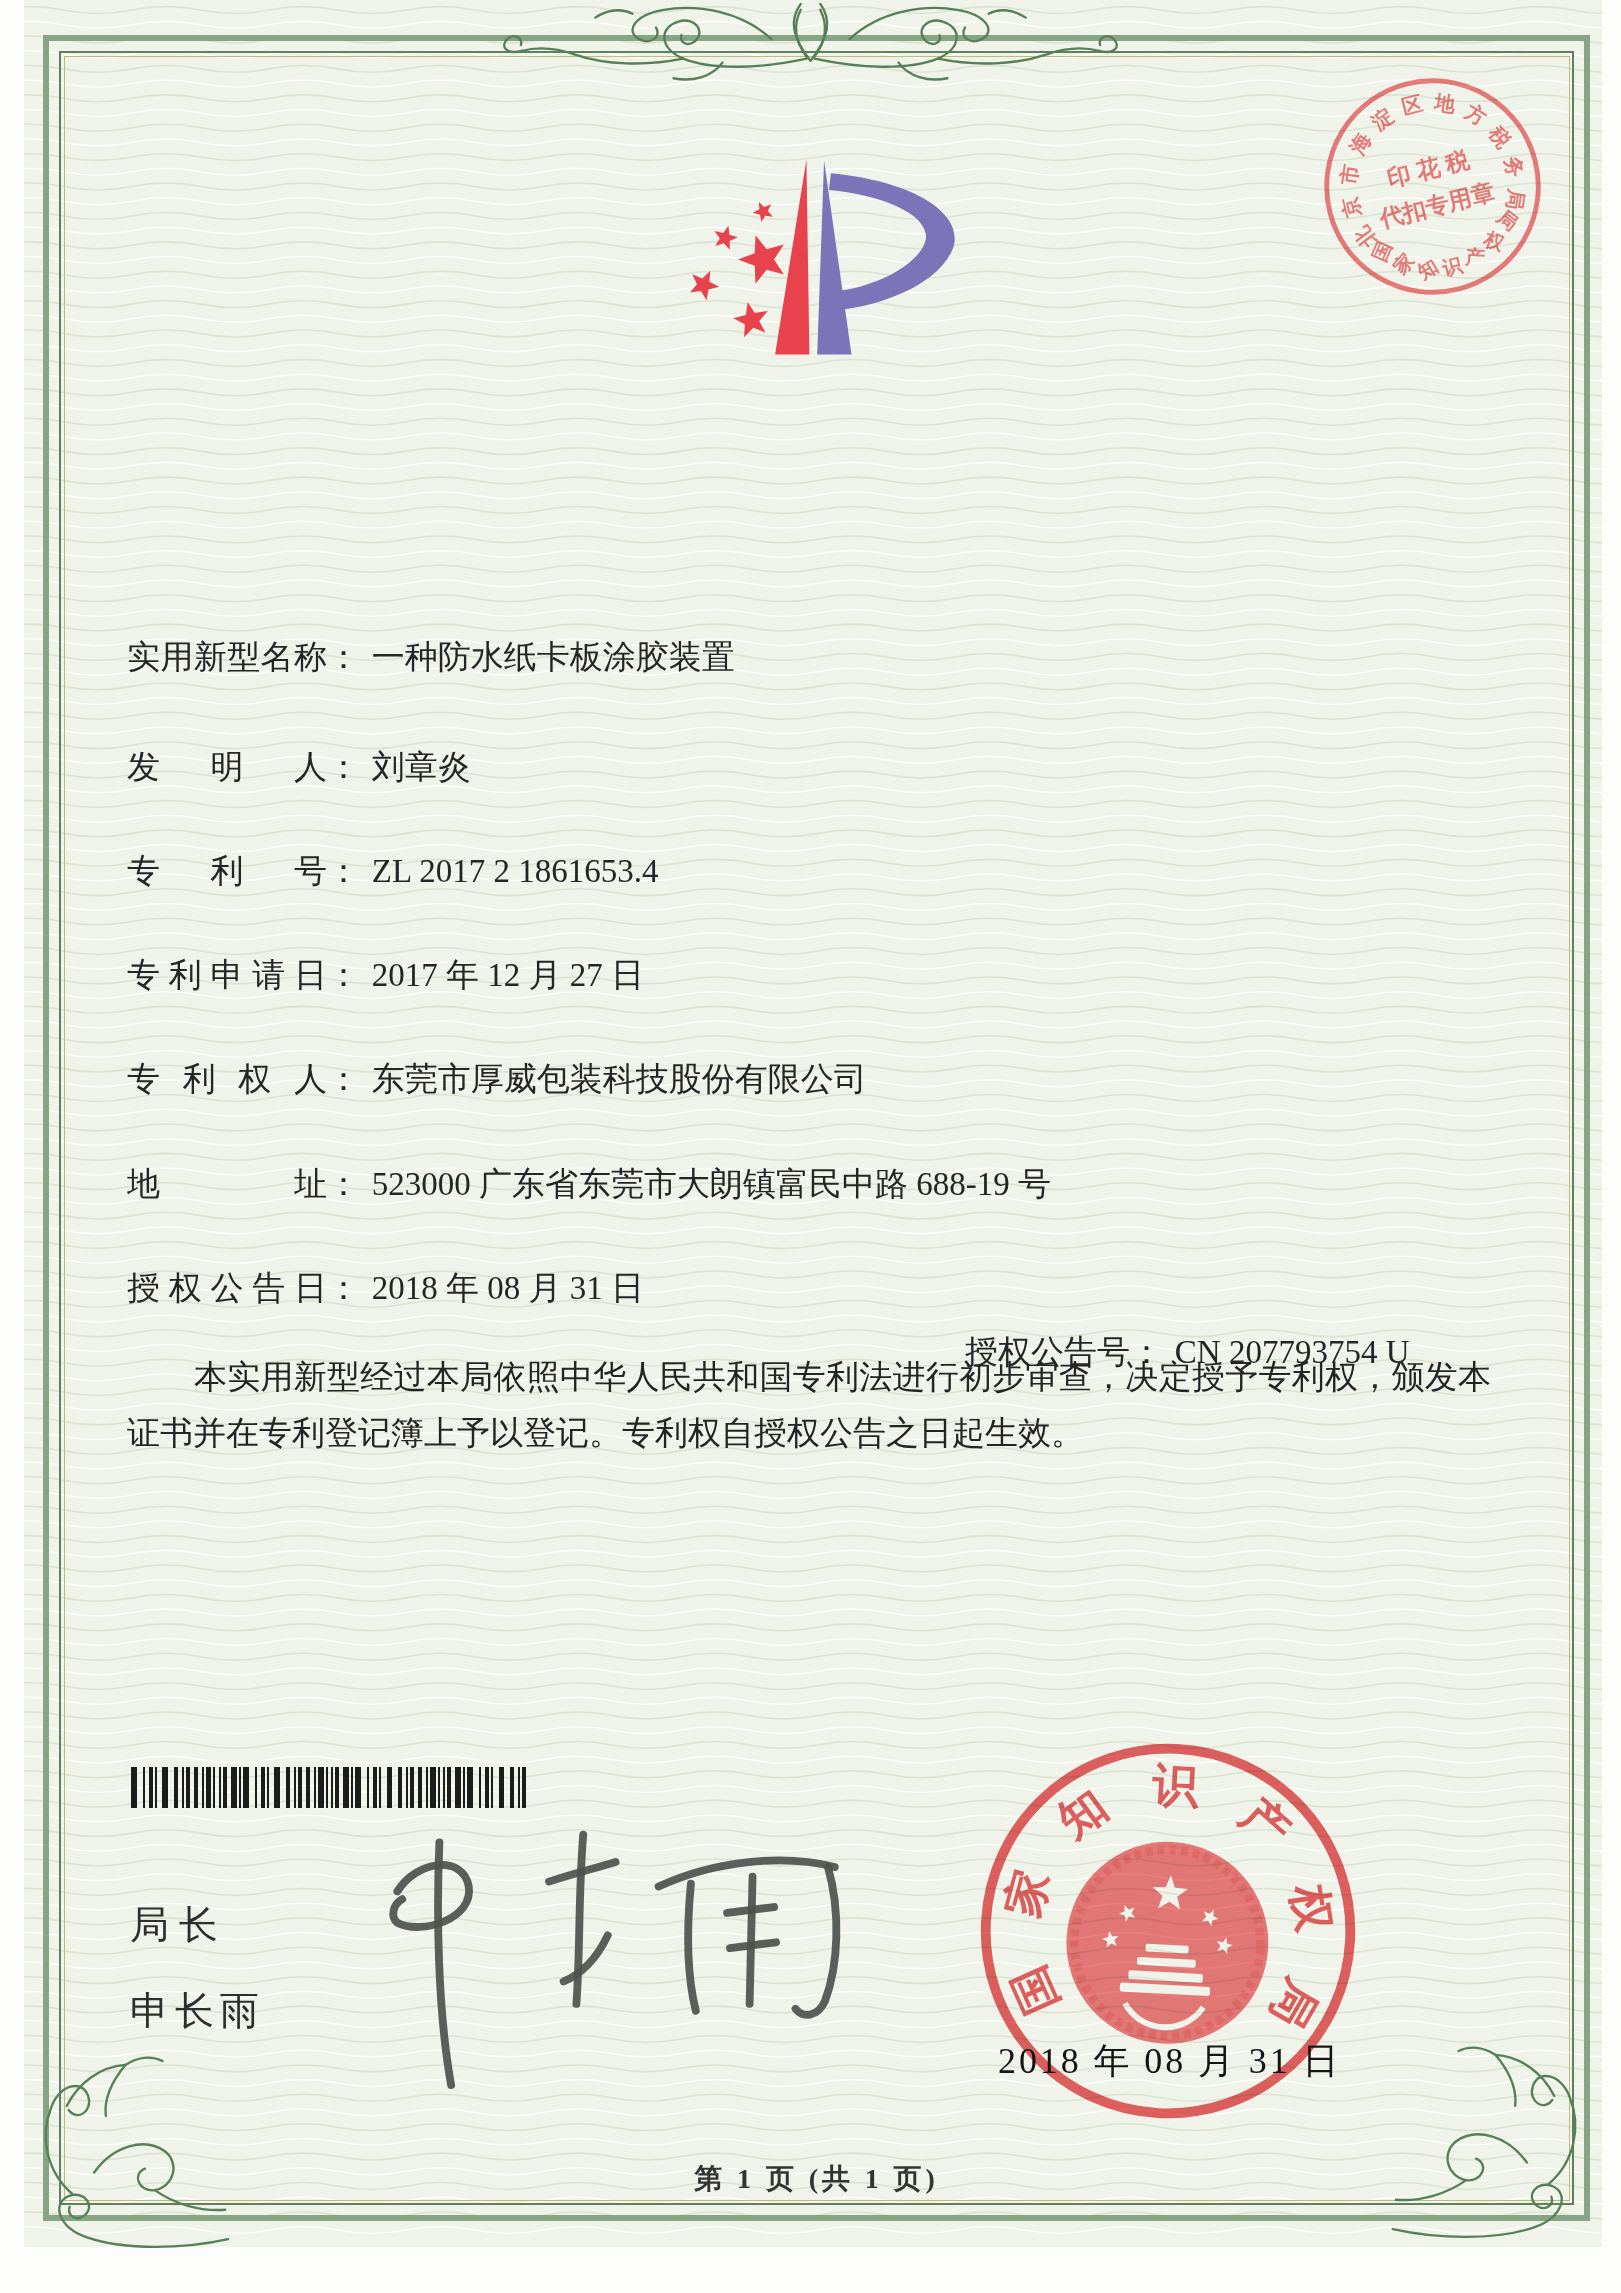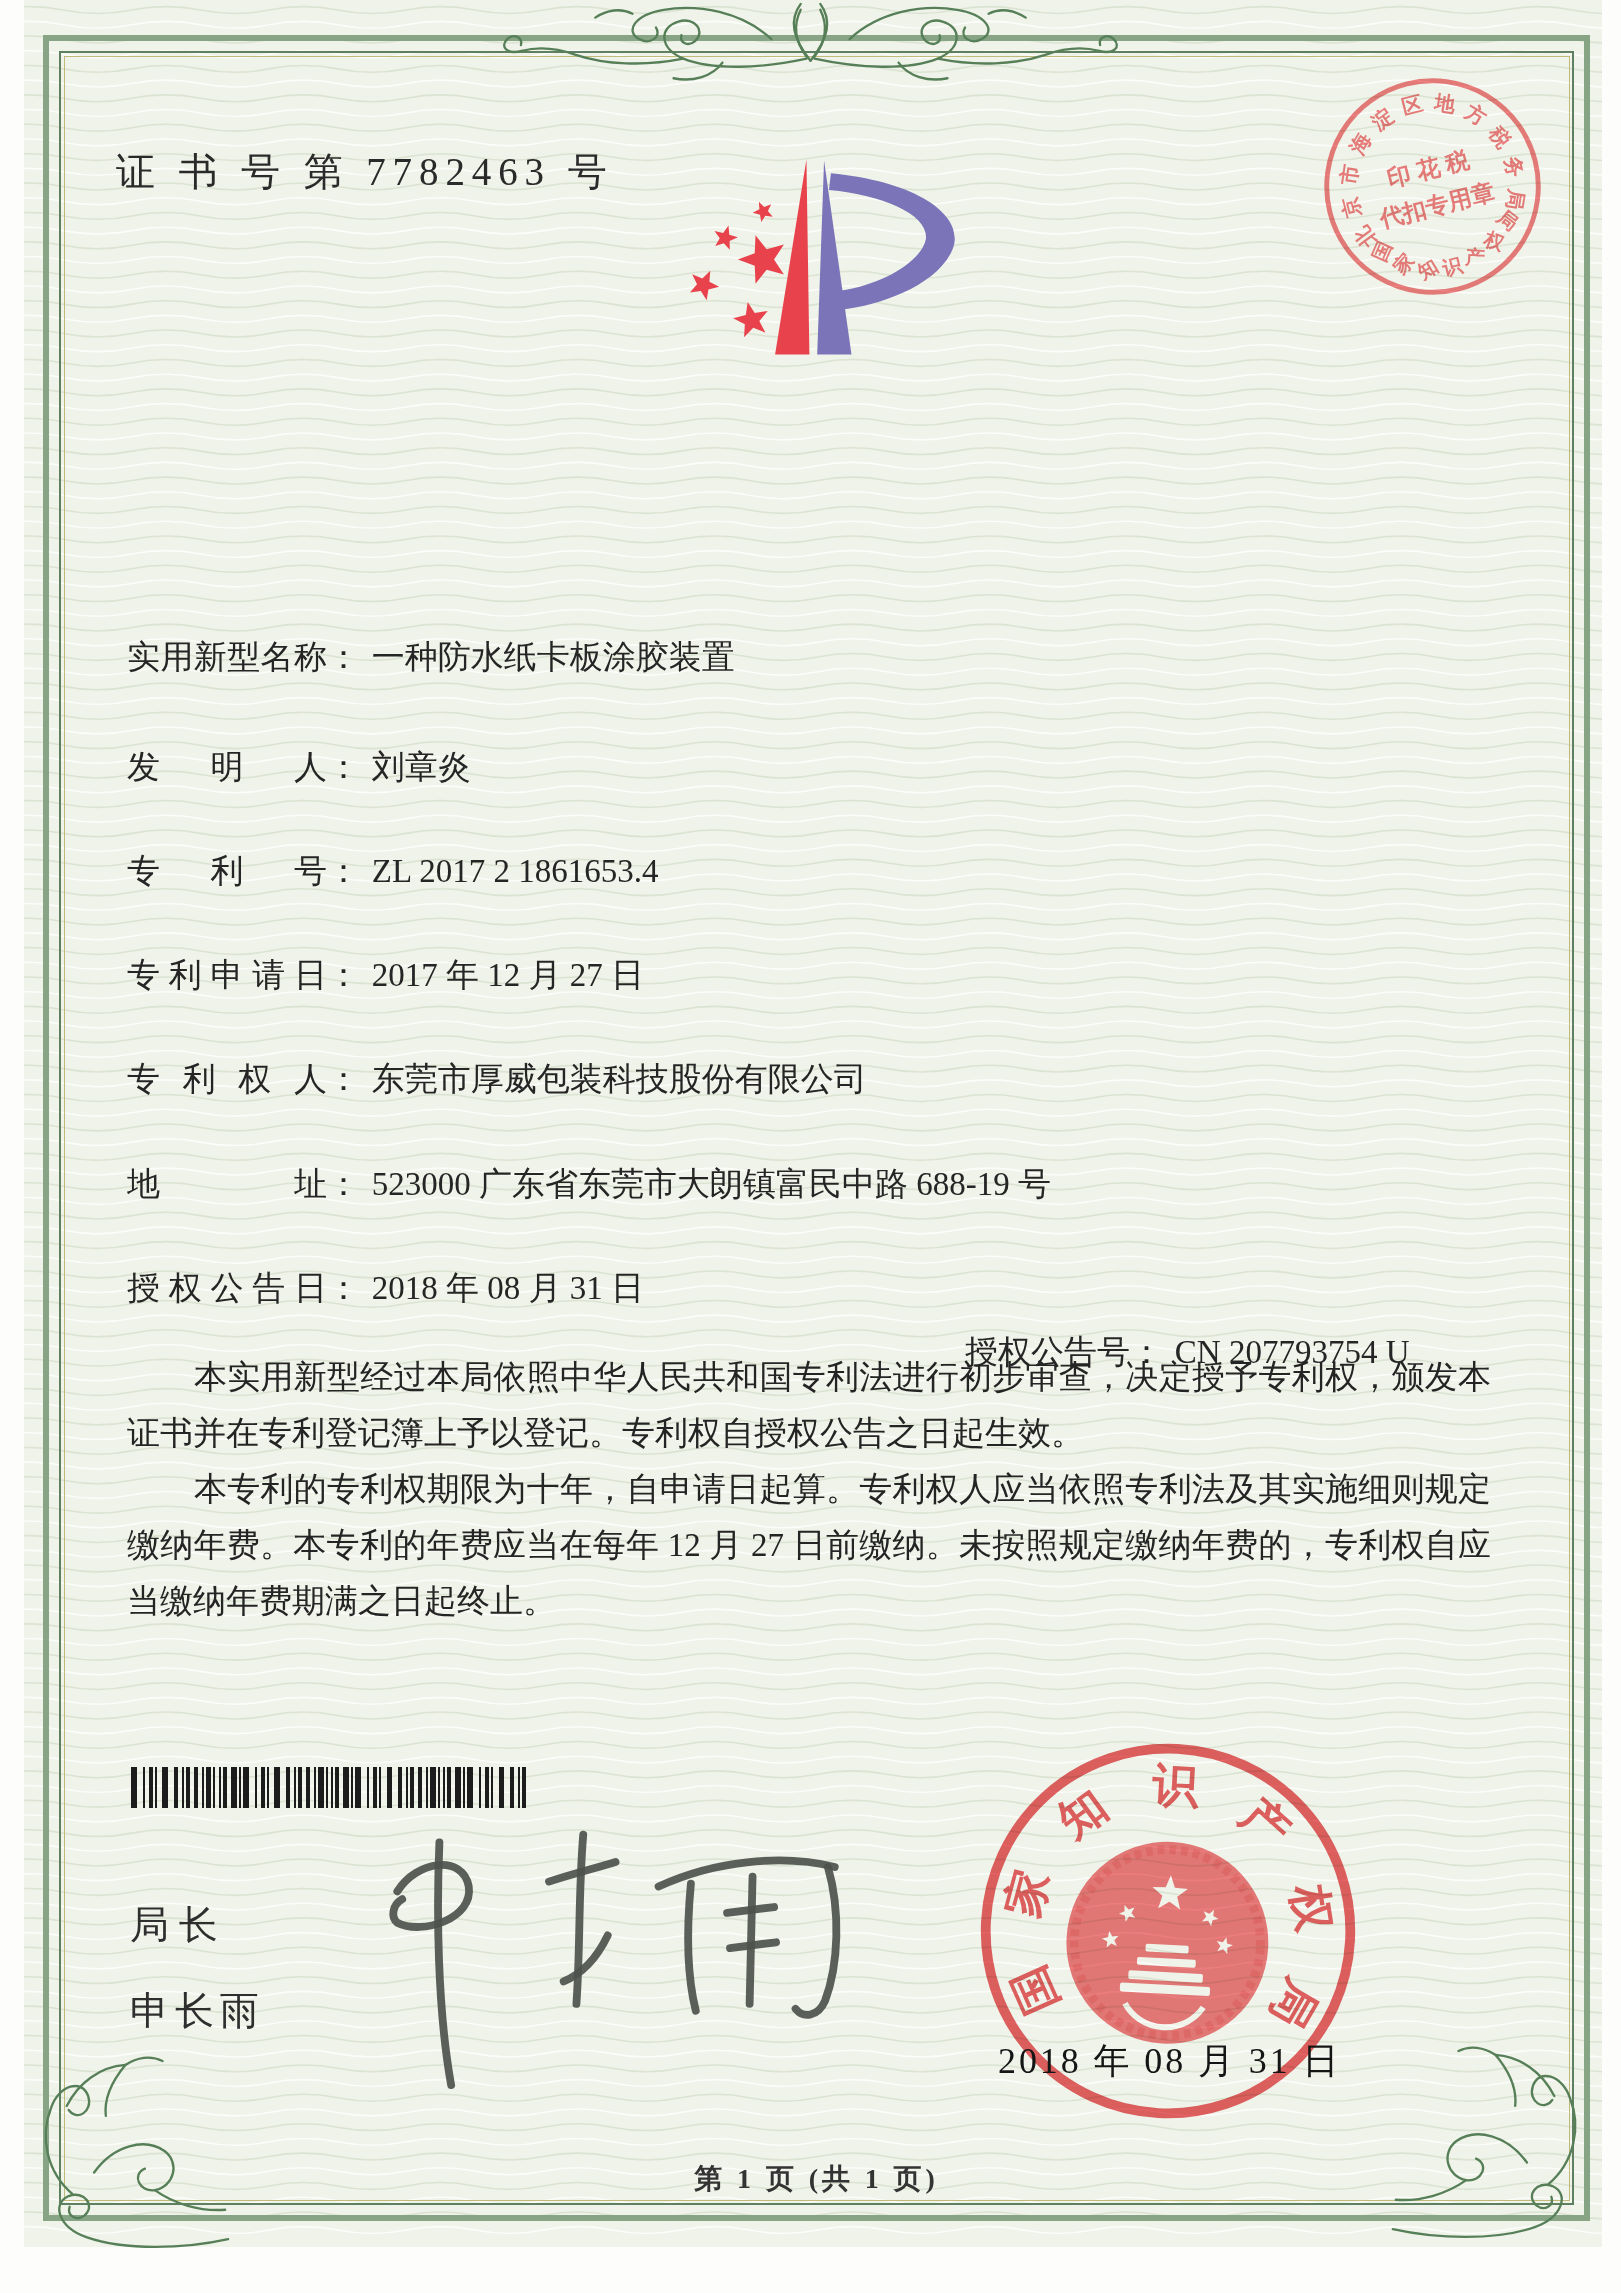--- a/index.html
+++ b/index.html
@@ -224,21 +224,20 @@
       <path d="M88,128 C108,100 140,92 160,106 C176,118 170,142 150,146 C134,148 126,130 140,124"></path>
       <path d="M60,60 C72,36 94,20 120,18 C105,36 98,52 100,70"></path>
       <path d="M150,146 C170,160 196,168 222,166"></path>
       <path d="M120,18 C132,10 146,8 158,14"></path>
     </g>
   </svg>
   <svg class="abs orn" style="left:1388px;top:2037px;width:225px;height:211px" viewBox="0 0 230 215">
     <use href="#cornL" transform="translate(230,0) scale(-1,1)"></use>
   </svg>
 
-  <div class="abs cert-no">证 书 号 第 7782463 号</div>
 
   <svg class="abs logo-svg" viewBox="650 96 340 290">
     <polygon fill="#e8434c" points="774.4,206.0 779.9,211.5 787.0,208.5 783.6,215.4 788.6,221.3 781.0,220.2 776.9,226.8 775.6,219.2 768.1,217.3 775.0,213.8"></polygon>
     <polygon fill="#e8434c" points="743.4,230.4 744.2,239.6 753.0,242.3 744.6,246.0 744.7,255.1 738.6,248.3 729.9,251.2 734.5,243.3 729.1,235.9 738.0,237.9"></polygon>
     <polygon fill="#e8434c" points="771.0,240.3 782.4,254.6 800.0,249.7 789.9,265.0 800.0,280.3 782.4,275.4 771.0,289.7 770.2,271.4 753.0,265.0 770.2,258.6"></polygon>
     <polygon fill="#e8434c" points="724.8,276.5 723.9,287.7 733.9,292.9 722.9,295.6 721.1,306.7 715.2,297.1 704.0,298.8 711.3,290.2 706.3,280.1 716.7,284.4"></polygon>
     <polygon fill="#e8434c" points="763.0,308.4 770.2,319.7 783.5,317.5 774.9,327.8 781.1,339.7 768.7,334.8 759.3,344.4 760.1,331.0 748.1,325.0 761.1,321.7"></polygon>
     <polygon points="823,163 791,362 826,362" fill="#e8434c"></polygon>
     <polygon points="841,164 834,362 869,362" fill="#7b74b9"></polygon>
     <path d="M848,177 C940,186 986,222 972,255 C957,291 898,312 860,316 L857,297
@@ -331,21 +330,20 @@
         <span>告</span>
         <span>日</span>
       </span><span class="colon">：</span><span>2018 年 08 月 31 日</span>
   </div>
   <div class="abs row" style="left:965px;top:1330px">
     <span class="flabel plain">授权公告号</span><span class="colon">：</span><span>CN 207793754 U</span>
   </div>
 
   <div class="abs paras">
     <p>本实用新型经过本局依照中华人民共和国专利法进行初步审查，决定授予专利权，颁发本证书并在专利登记簿上予以登记。专利权自授权公告之日起生效。</p>
-    <p>本专利的专利权期限为十年，自申请日起算。专利权人应当依照专利法及其实施细则规定缴纳年费。本专利的年费应当在每年 12 月 27 日前缴纳。未按照规定缴纳年费的，专利权自应当缴纳年费期满之日起终止。</p>
   </div>
 
   <div class="abs barcode">
       <div style="width:5.9px;margin-right:5.9px"></div>
       <div style="width:2px;margin-right:3.9px"></div>
       <div style="width:3.9px;margin-right:2px"></div>
       <div style="width:2px;margin-right:5.9px"></div>
       <div style="width:5.9px;margin-right:5.9px"></div>
       <div style="width:3.9px;margin-right:3.9px"></div>
       <div style="width:2px;margin-right:2px"></div>

